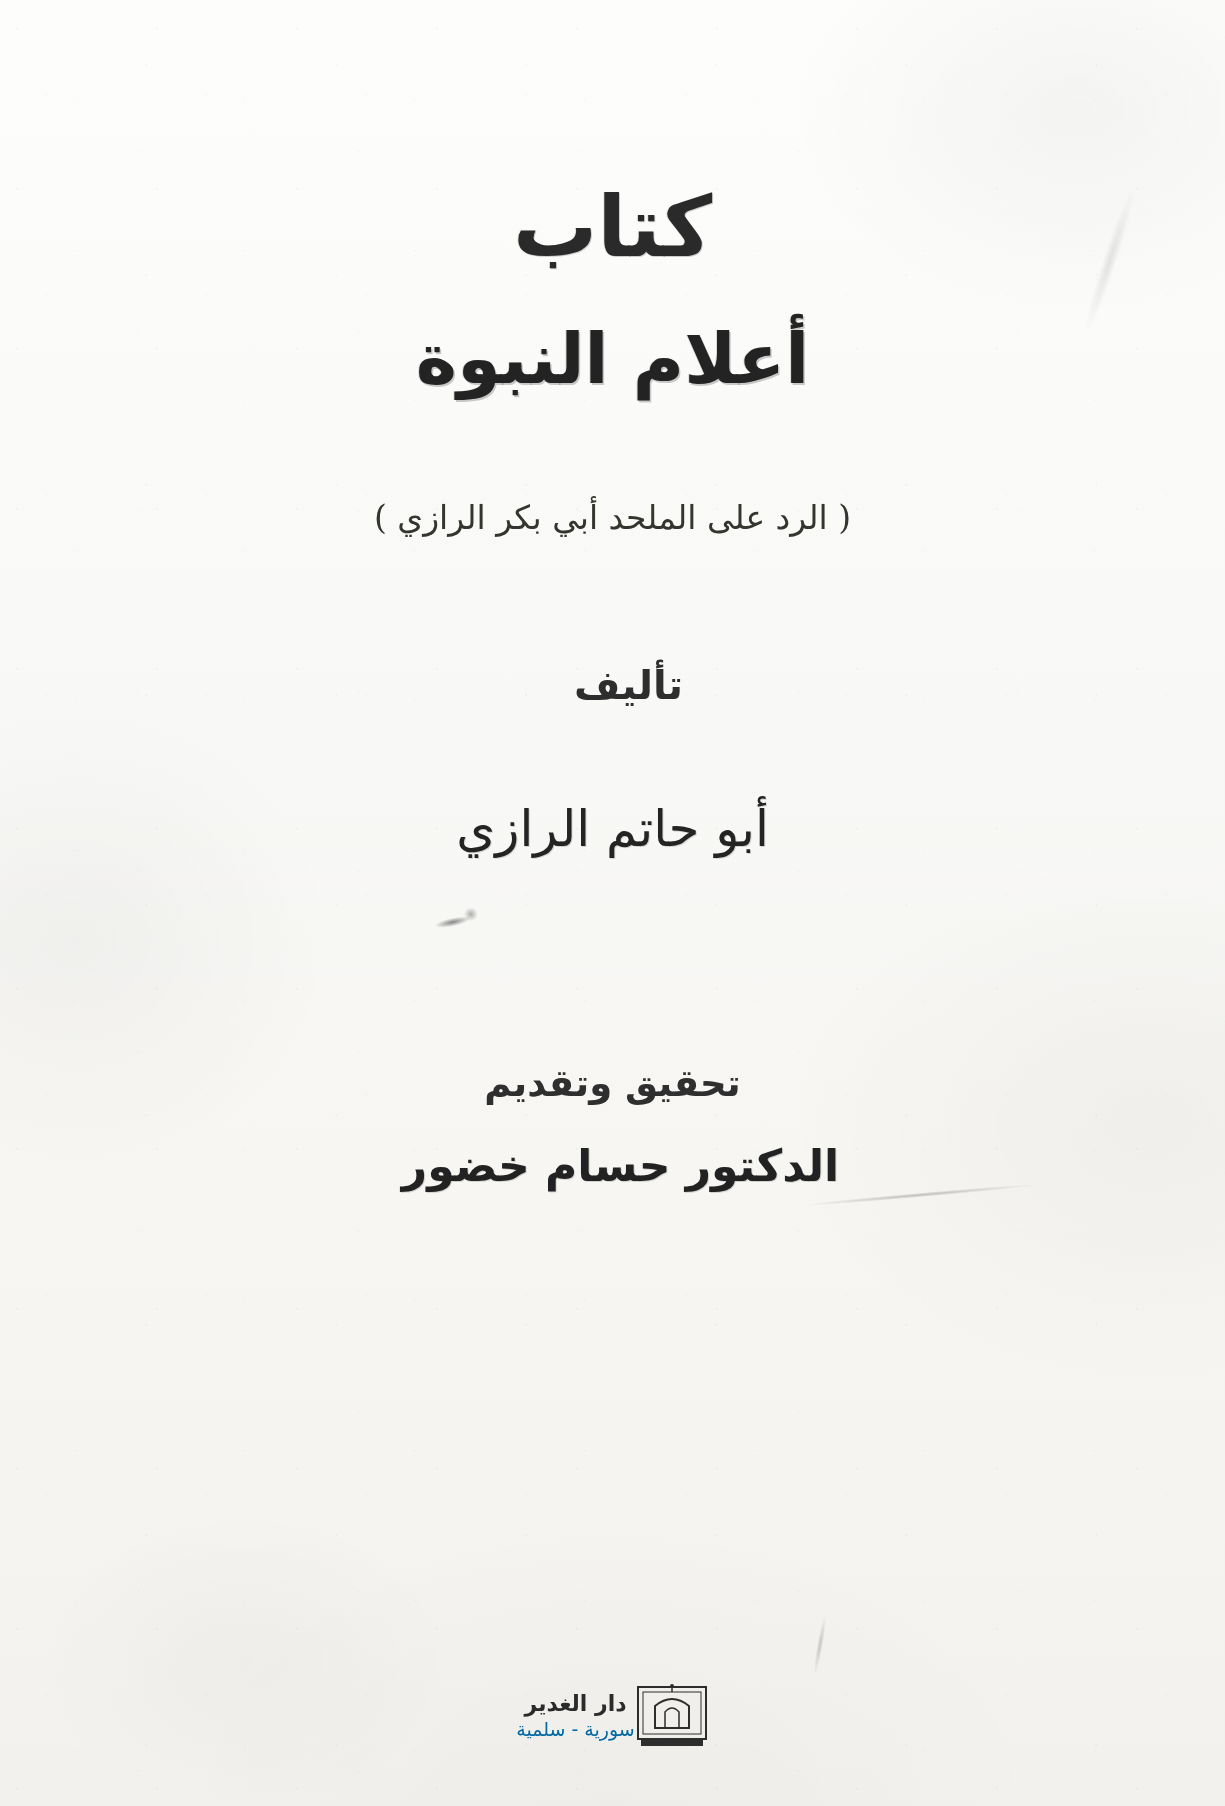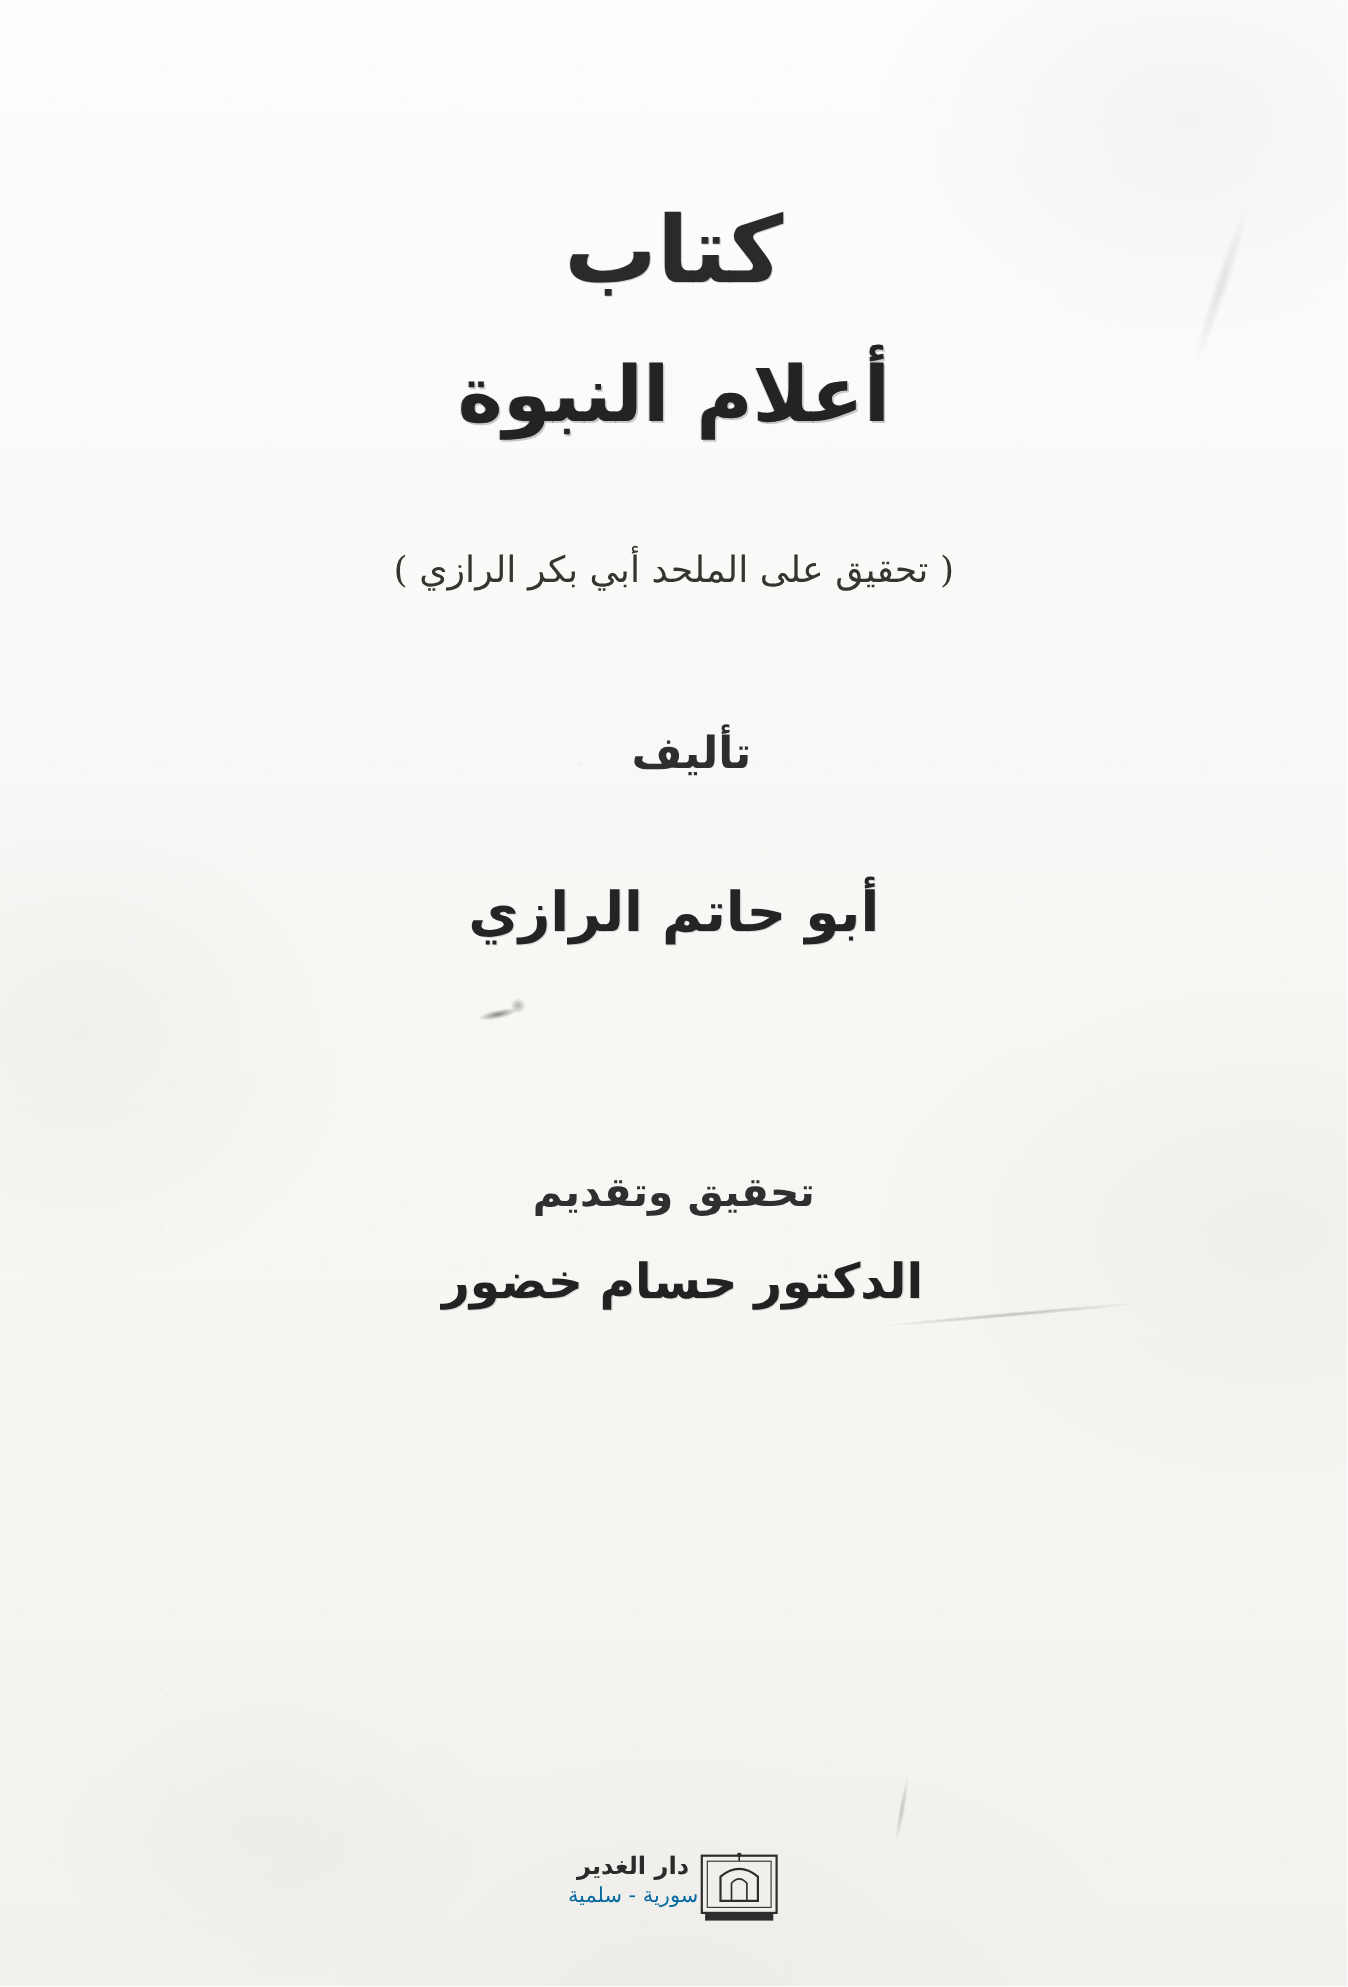--- a/index.html
+++ b/index.html
@@ -96,21 +96,21 @@
     color: #2e2e2e;
     letter-spacing: 4px;
     margin-left: 32px;
   }
   .author {
     position: absolute;
     top: 800px;
     left: 0; right: 0;
     font-family: "DejaVu Sans", sans-serif;
     font-size: 50px;
-    font-weight: bold;
+    font-weight: normal;
     color: #242424;
     letter-spacing: 3px;
     text-shadow: 1px 1px 0 rgba(0,0,0,0.14);
   }
 
   
   .tahqiq {
     position: absolute;
     top: 1062px;
     left: 0; right: 0;
@@ -132,20 +132,21 @@
     text-shadow: 1px 1px 0 rgba(0,0,0,0.14);
   }
 
   
   .publisher {
     position: absolute;
     bottom: 58px;
     left: 0; right: 0;
     display: flex;
     flex-direction: row-reverse;
+    align-items: center;
     justify-content: center;
   }
   .pub-text {
     text-align: center;
     line-height: 1.25;
   }
   .pub-name {
     font-family: "DejaVu Sans", sans-serif;
     font-size: 22px;
     font-weight: bold;
@@ -200,21 +201,21 @@
 <body>
 
 <div class="page"></div>
 
 <div class="content">
 
   <div class="kitab">كتاب</div>
 
   <div class="main-title">أعلام النبوة</div>
 
-  <div class="subtitle">( تحقيق على الملحد أبي بكر الرازي )</div>
+  <div class="subtitle">( الرد على الملحد أبي بكر الرازي )</div>
 
   <div class="taleef">تأليف</div>
 
   <div class="author">أبو حاتم الرازي</div>
 
   <div class="tahqiq">تحقيق وتقديم</div>
 
   <div class="editor">الدكتور حسام خضور</div>
 
   <div class="publisher">

